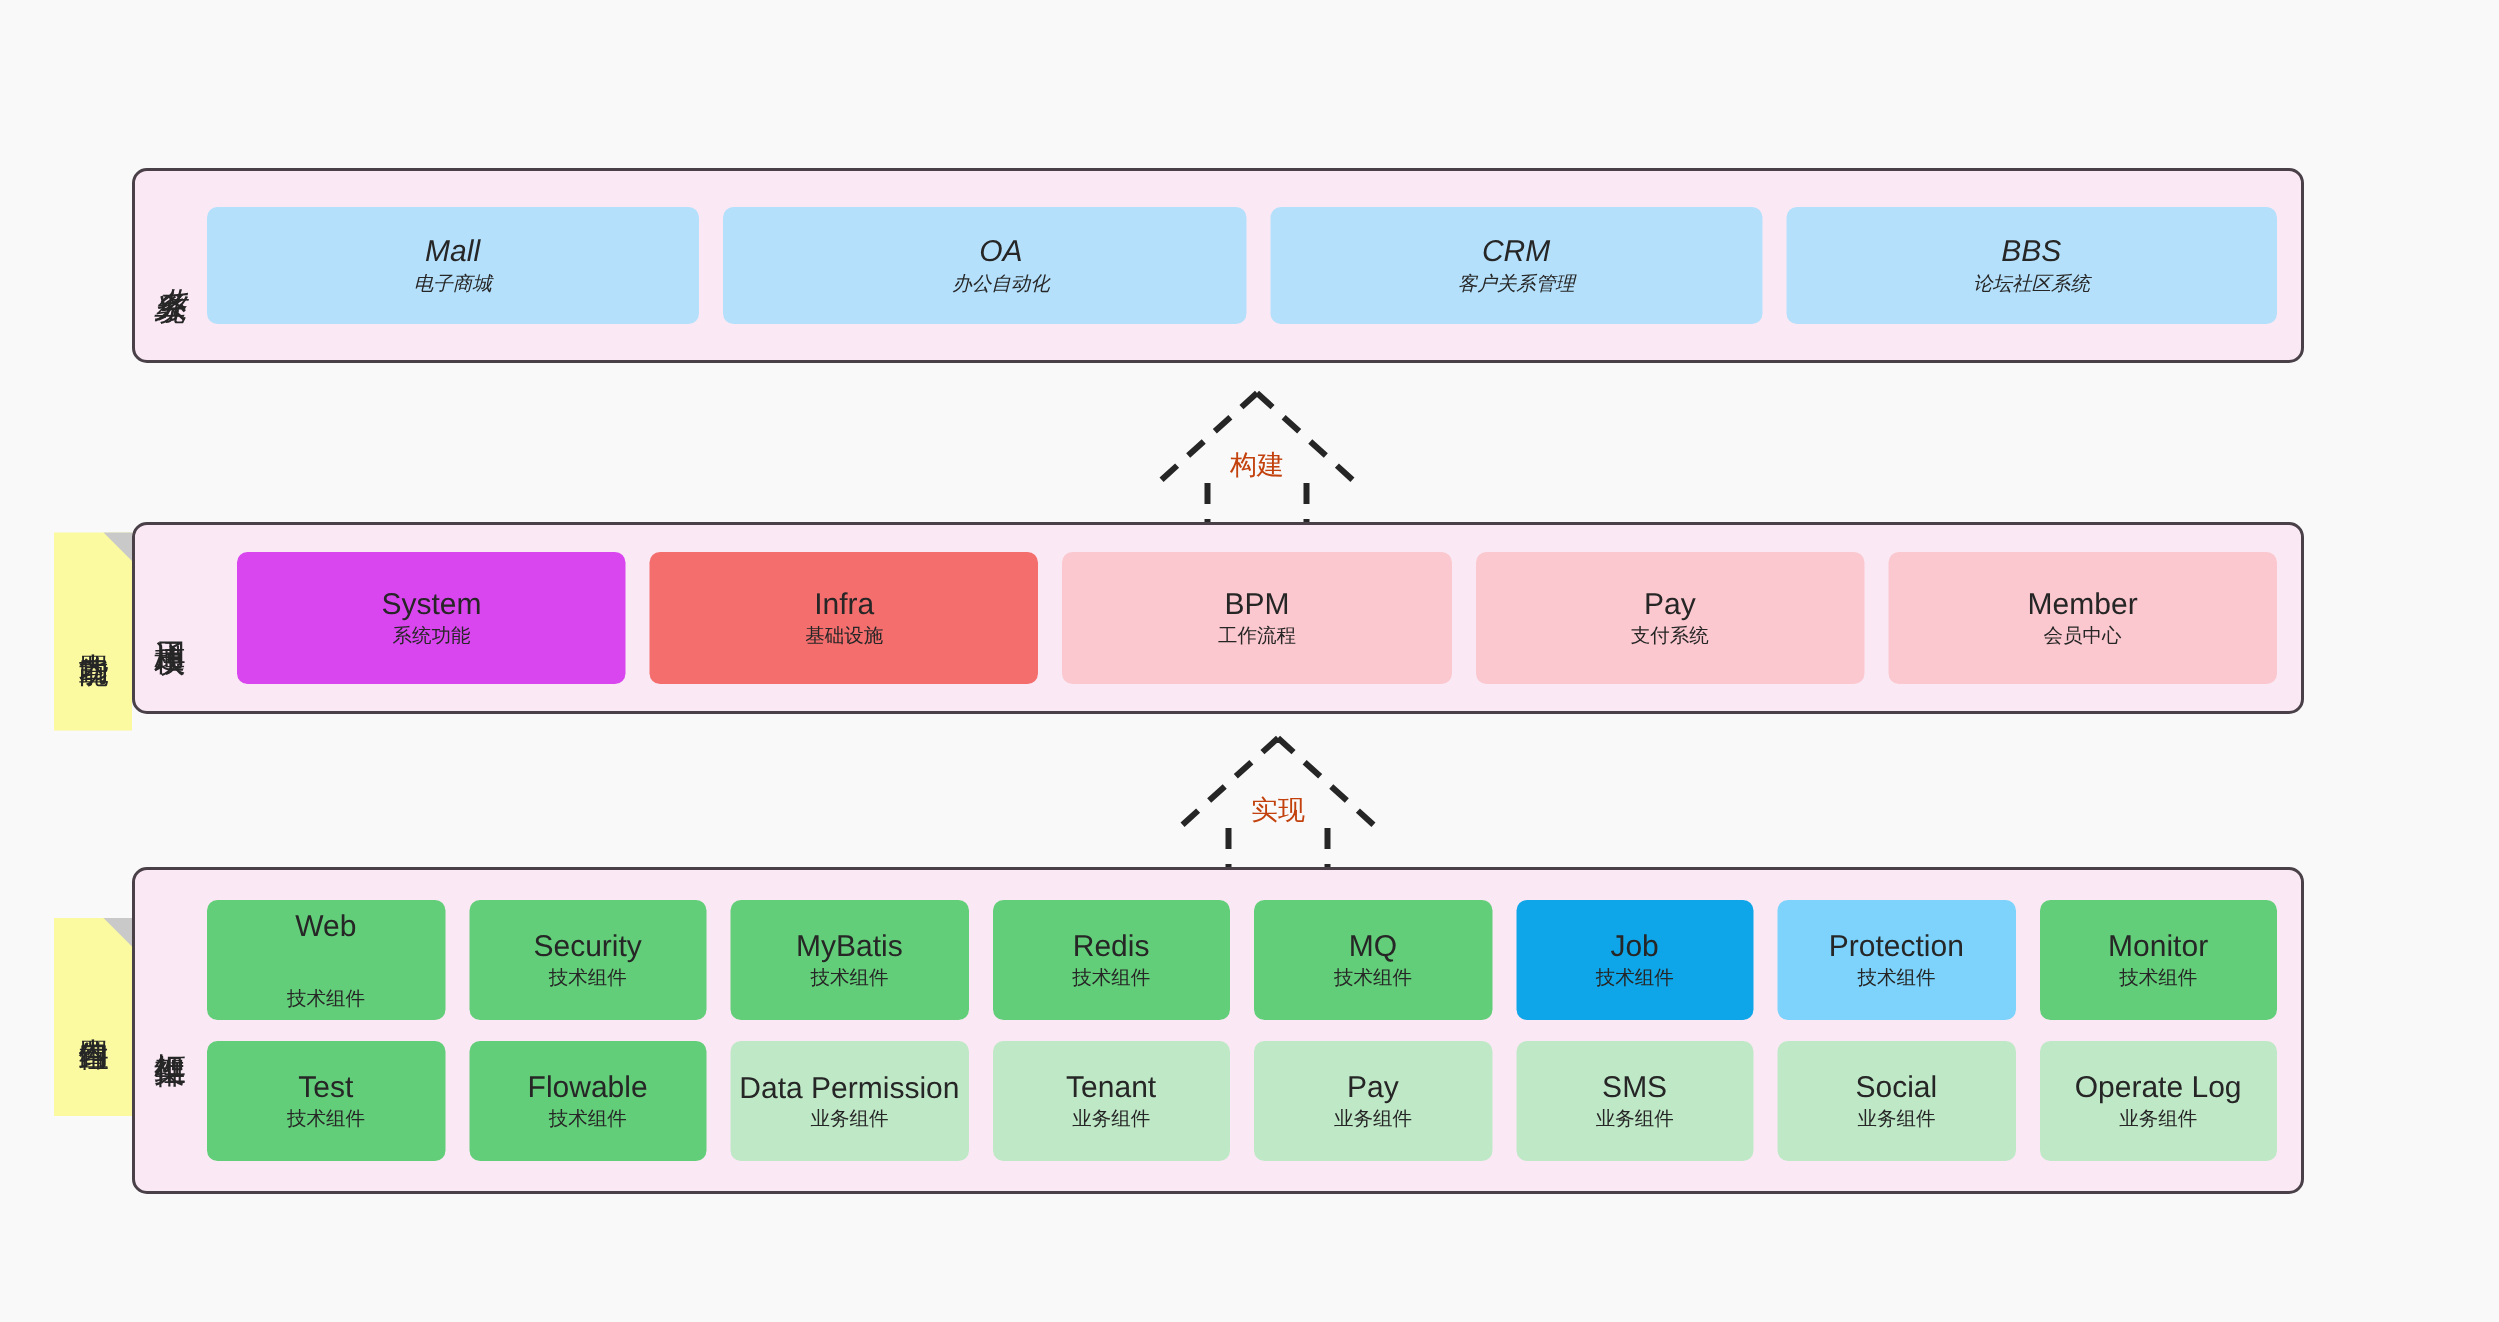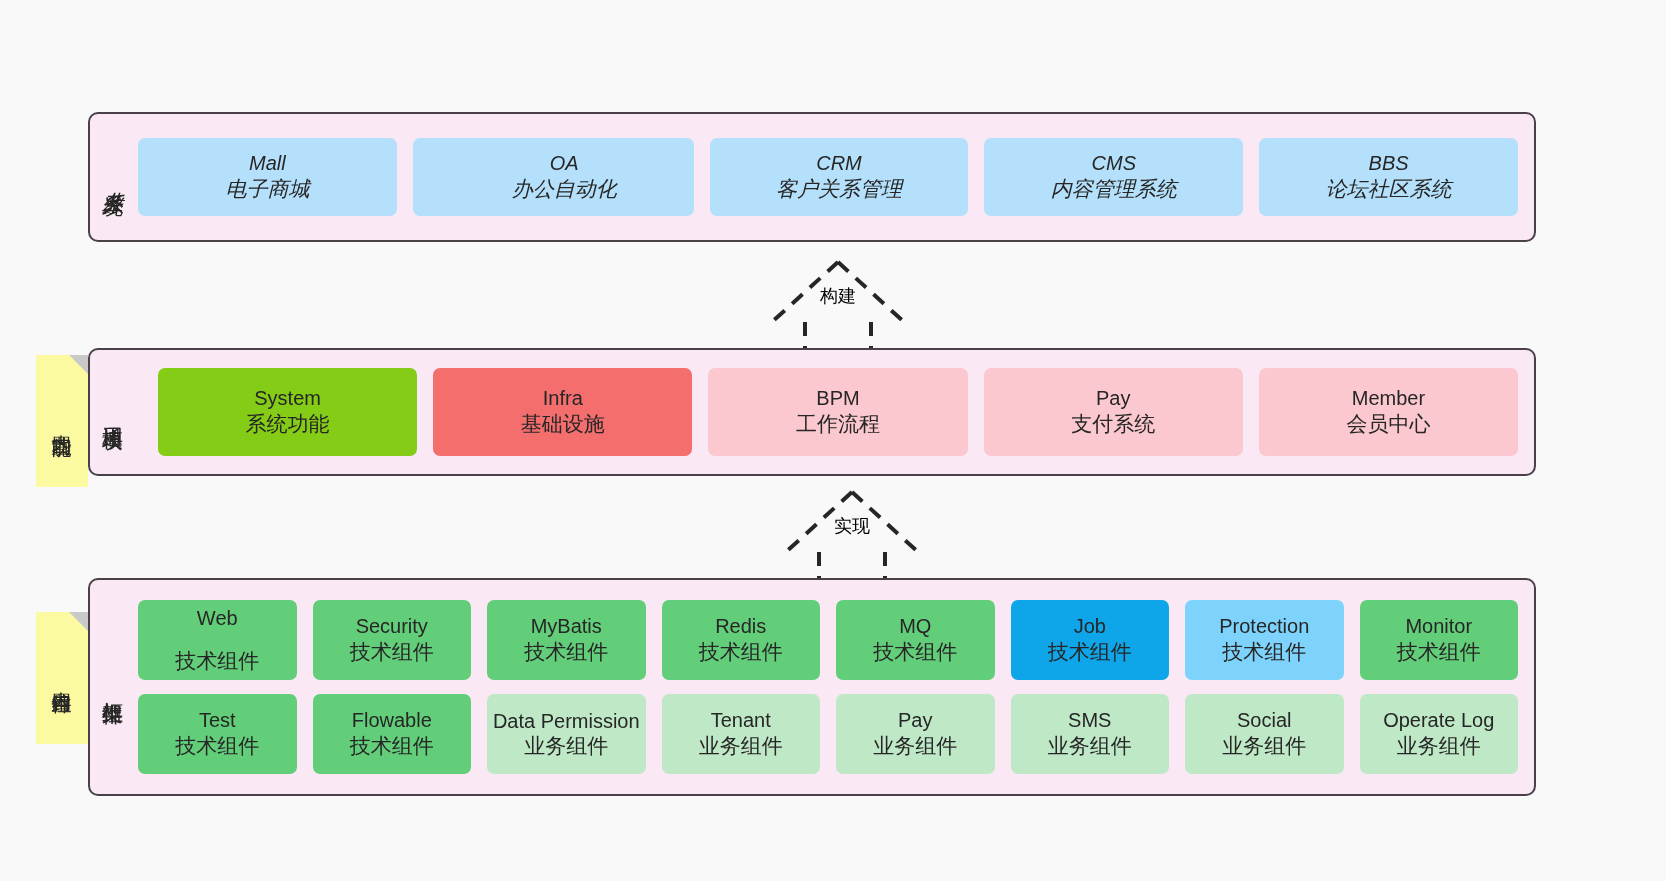--- a/index.html
+++ b/index.html
@@ -62,21 +62,21 @@
     flex-direction: column;
     align-items: center;
     justify-content: center;
     text-align: center;
     color: #262626;
     line-height: 1.26;
     padding: 6px 4px;
     user-select: none;
   }
   .card .l1 { font-size: 20px; }
-  .card .l2 { font-size: 21px; }
+  .card .l2 { font-size: 13px; }
   .card.wrapped .l1 { font-size: 20px; line-height: 1.2; }
 
   .blue  { background: #b5e0fb; }
   .red   { background: #f46e6e; }
   .pink  { background: #fbc8cf; }
   .green { background: #63ce79; }
   .lgreen{ background: #bfe8c7; }
 
   
   .h-biz   { height: 78px; }
@@ -112,23 +112,23 @@
   .arrow {
     position: absolute;
     width: 160px;
     height: 96px;
   }
   .arrow svg { display: block; overflow: visible; }
   .arrow .alabel {
     position: absolute;
     left: 50%;
     transform: translateX(-50%);
-    top: 26px;
+    top: 40px;
     font-size: 18px;
-    color: #000000;
+    color: #c2410c;
     background: transparent;
     white-space: nowrap;
     user-select: none;
   }
 </style>
 </head>
 <body>
 
 <div id="canvas">
 
@@ -140,24 +140,20 @@
           <span class="l1">Mall</span>
           <span class="l2">电子商城</span>
         </div>
         <div class="card blue h-biz" style="background: rgb(181, 224, 251); padding-left: 26px;">
           <span class="l1">OA</span>
           <span class="l2">办公自动化</span>
         </div>
         <div class="card blue h-biz" style="background: rgb(181, 224, 251);">
           <span class="l1">CRM</span>
           <span class="l2">客户关系管理</span>
-        </div>
-        <div class="card blue h-biz" style="background: rgb(181, 224, 251);">
-          <span class="l1">CMS</span>
-          <span class="l2">内容管理系统</span>
         </div>
         <div class="card blue h-biz" style="background: rgb(181, 224, 251);">
           <span class="l1">BBS</span>
           <span class="l2">论坛社区系统</span>
         </div>
       </div>
     </div>
   </div>
 
   <div class="arrow" style="left:758px; top:258px;">
@@ -169,21 +165,21 @@
 
   <div class="note" style="left:36px; top:355px; height:132px;">
     <span class="fold"></span>
     <span>内置功能</span>
   </div>
 
   <div class="layer" style="left:88px; top:348px; width:1448px; height:128px;">
     <div class="layer-title">通用模块</div>
     <div class="layer-body">
       <div class="row">
-        <div class="card red h-mod" style="background: #84cc16; margin-left: 20px;">
+        <div class="card red h-mod" style="background: #d946ef; margin-left: 20px;">
           <span class="l1">System</span>
           <span class="l2">系统功能</span>
         </div>
         <div class="card red h-mod" style="background: rgb(244, 110, 110);">
           <span class="l1">Infra</span>
           <span class="l2">基础设施</span>
         </div>
         <div class="card pink h-mod" style="background: rgb(251, 200, 207);">
           <span class="l1">BPM</span>
           <span class="l2">工作流程</span>

